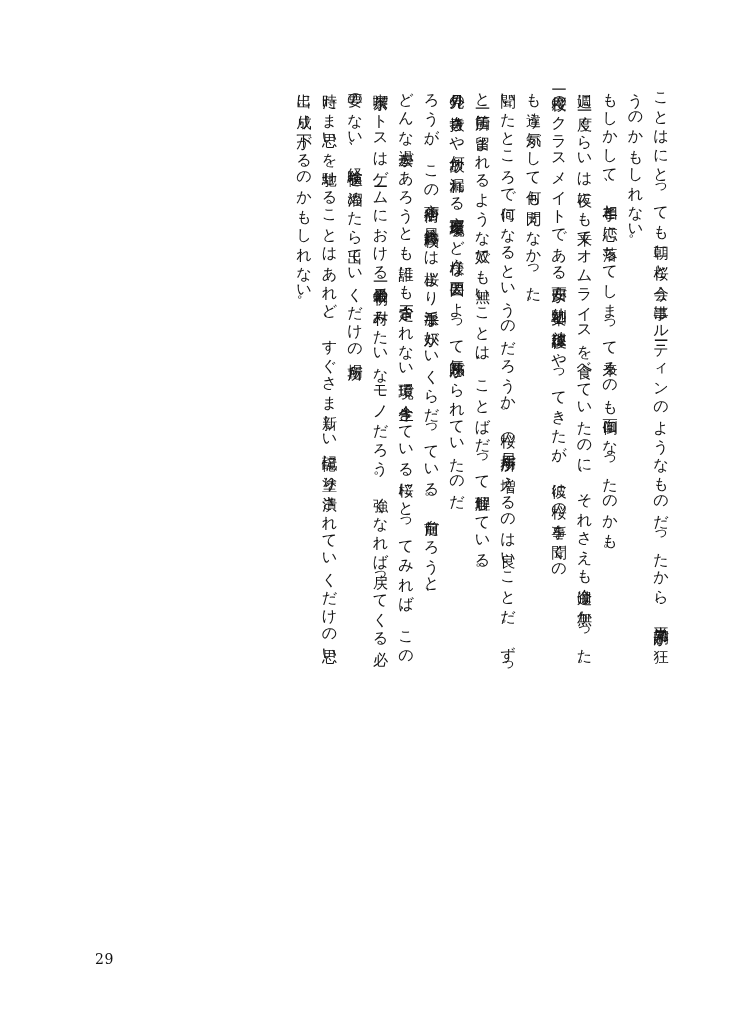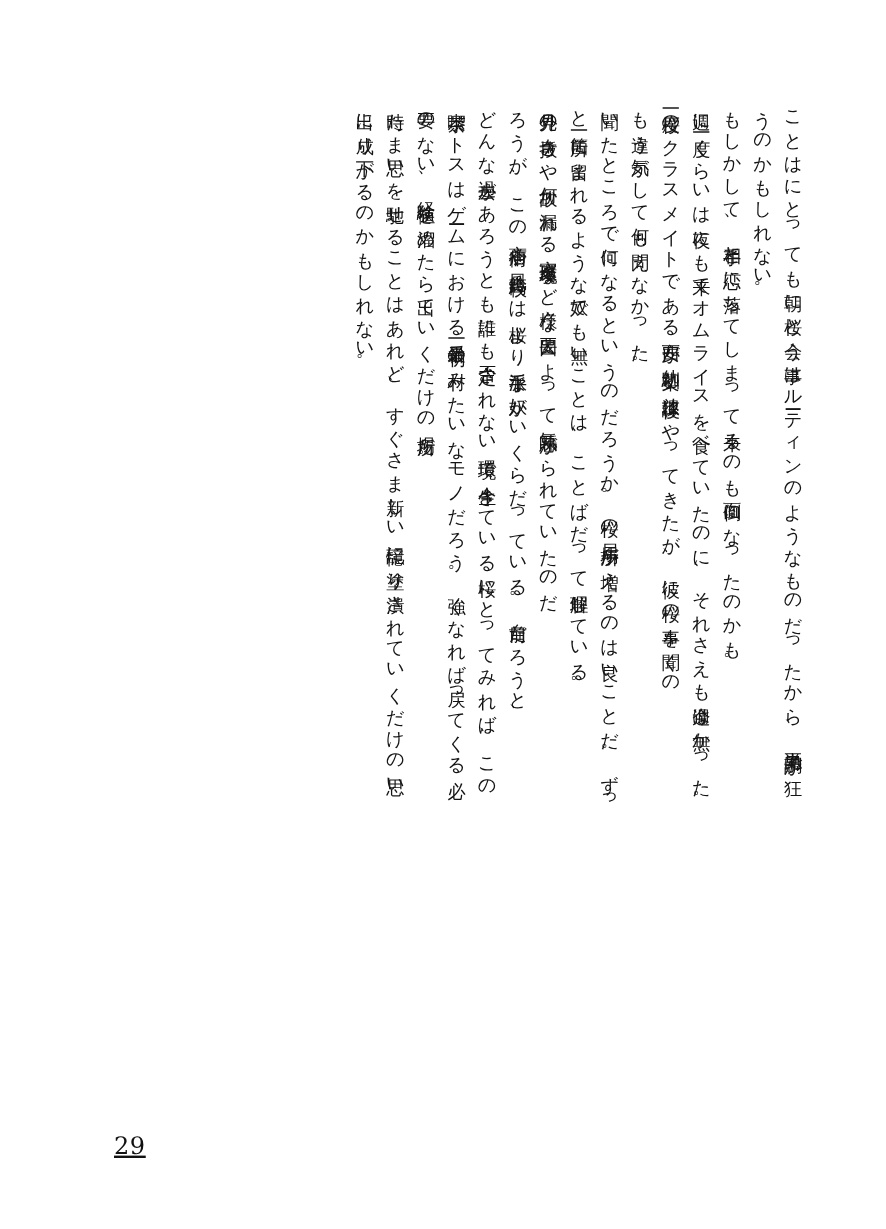--- a/index.html
+++ b/index.html
@@ -49,24 +49,23 @@
     text-align: left;
     white-space: nowrap;
     color: #141414;
   }
 
   .page-number {
     position: absolute;
     left: 95px;
     bottom: 57px;
     font-family: "DejaVu Serif", serif;
-    font-size: 20px;
+    font-size: 14px;
     color: #111111;
     letter-spacing: 0.5px;
-    text-decoration: underline;
   }
 </style>
 </head>
 <body>
 
 <div class="page">
 
   <div class="vtext-area">
     <div class="vline">ことはにとっても朝に桜と会う事はルーティンのようなものだったから、尚更調子が狂</div>
     <div class="vline">うのかもしれない。</div>

